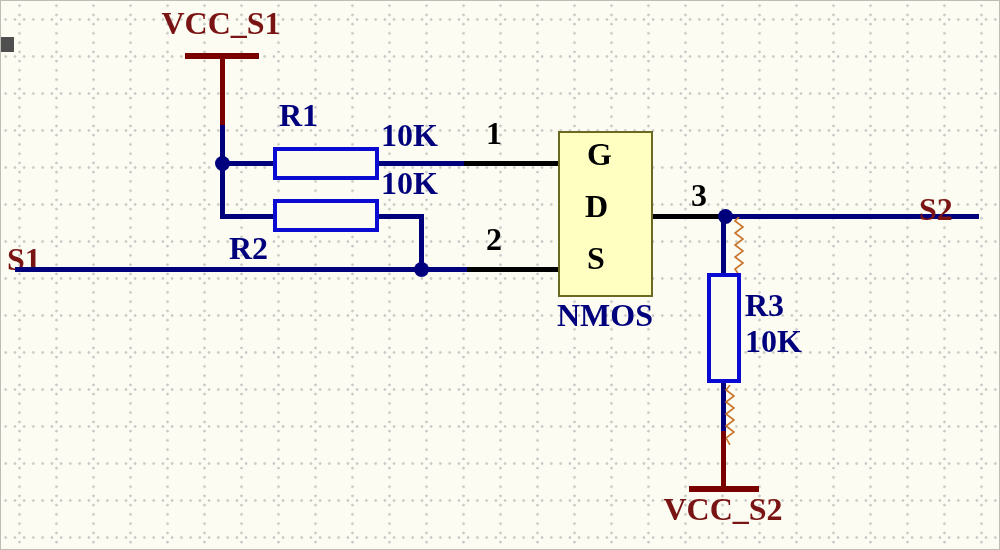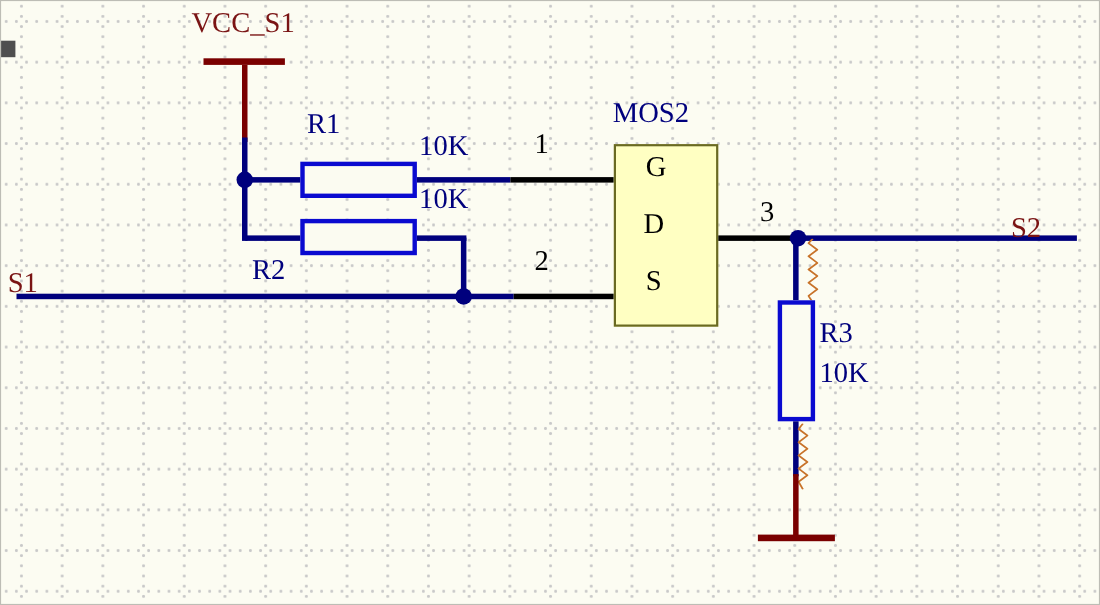--- a/index.html
+++ b/index.html
@@ -26,23 +26,24 @@
     box-sizing:border-box;
   }
   .dot {
     position:absolute;
     width:15px; height:15px;
     border-radius:50%;
     background:#00007D;
   }
   .lbl {
     position:absolute;
-    font-size:26px;
+    font-size:32px;
     line-height:1.05;
     white-space:nowrap;
+    font-weight:bold;
   }
   .navy   { color:#00007D; }
   .maroon { color:#7A1414; }
   .blk    { color:#000000; }
   .mosbox {
     position:absolute;
     background:#FFFFC2;
     border:2px solid #6A6A22;
     box-sizing:border-box;
   }
@@ -77,25 +78,25 @@
   <div class="lbl navy" style="left:380px; top:166px;">10K</div>
   <div class="wire" style="left:378px; top:213px; width:45px; height:5px;"></div>
   <div class="wire" style="left:418px; top:215px; width:5px; height:55px;"></div>
   <div class="dot" style="left:413px; top:261px;"></div>
 
   <div class="lbl maroon" style="left:6px; top:242px;">S1</div>
   <div class="wire" style="left:14px; top:266px; width:452px; height:5px;"></div>
   <div class="pinline" style="left:466px; top:266px; width:91px; height:5px;"></div>
   <div class="lbl blk" style="left:485px; top:222px;">2</div>
 
-  <div class="lbl navy" style="left:556px; top:88px;">MOS2</div>
   <div class="mosbox" style="left:557px; top:130px; width:95px; height:166px;"></div>
   <div class="lbl blk" style="left:586px; top:137px;">G</div>
   <div class="lbl blk" style="left:584px; top:189px;">D</div>
   <div class="lbl blk" style="left:586px; top:241px;">S</div>
+  <div class="lbl navy" style="left:556px; top:298px;">NMOS</div>
 
   <div class="pinline" style="left:652px; top:213px; width:72px; height:5px;"></div>
   <div class="lbl blk" style="left:690px; top:178px;">3</div>
   <div class="dot" style="left:717px; top:208px;"></div>
   <div class="wire" style="left:724px; top:213px; width:254px; height:5px;"></div>
   <div class="lbl maroon" style="left:918px; top:192px;">S2</div>
 
   <div class="wire" style="left:720px; top:215px; width:5px; height:57px;"></div>
   <div class="squig" style="left:733px; top:216px;">
     <svg width="10" height="58" viewBox="0 0 10 58">
@@ -107,14 +108,15 @@
   <div class="lbl navy" style="left:744px; top:324px;">10K</div>
   <div class="wire" style="left:720px; top:382px; width:5px; height:50px;"></div>
   <div class="squig" style="left:724px; top:384px;">
     <svg width="10" height="60" viewBox="0 0 10 60">
       <polyline points="5,0 1,5 9,11 1,17 9,23 1,29 9,35 1,41 9,47 1,53 5,60" fill="none" stroke="#C8732A" stroke-width="1.6"></polyline>
     </svg>
   </div>
 
   <div class="powerline" style="left:720px; top:430px; width:5px; height:57px;"></div>
   <div class="powerline" style="left:688px; top:485px; width:70px; height:6px;"></div>
+  <div class="lbl maroon" style="left:636px; top:492px; width:172px; text-align:center;">VCC_S2</div>
 
 </div>
 
 </body></html>

